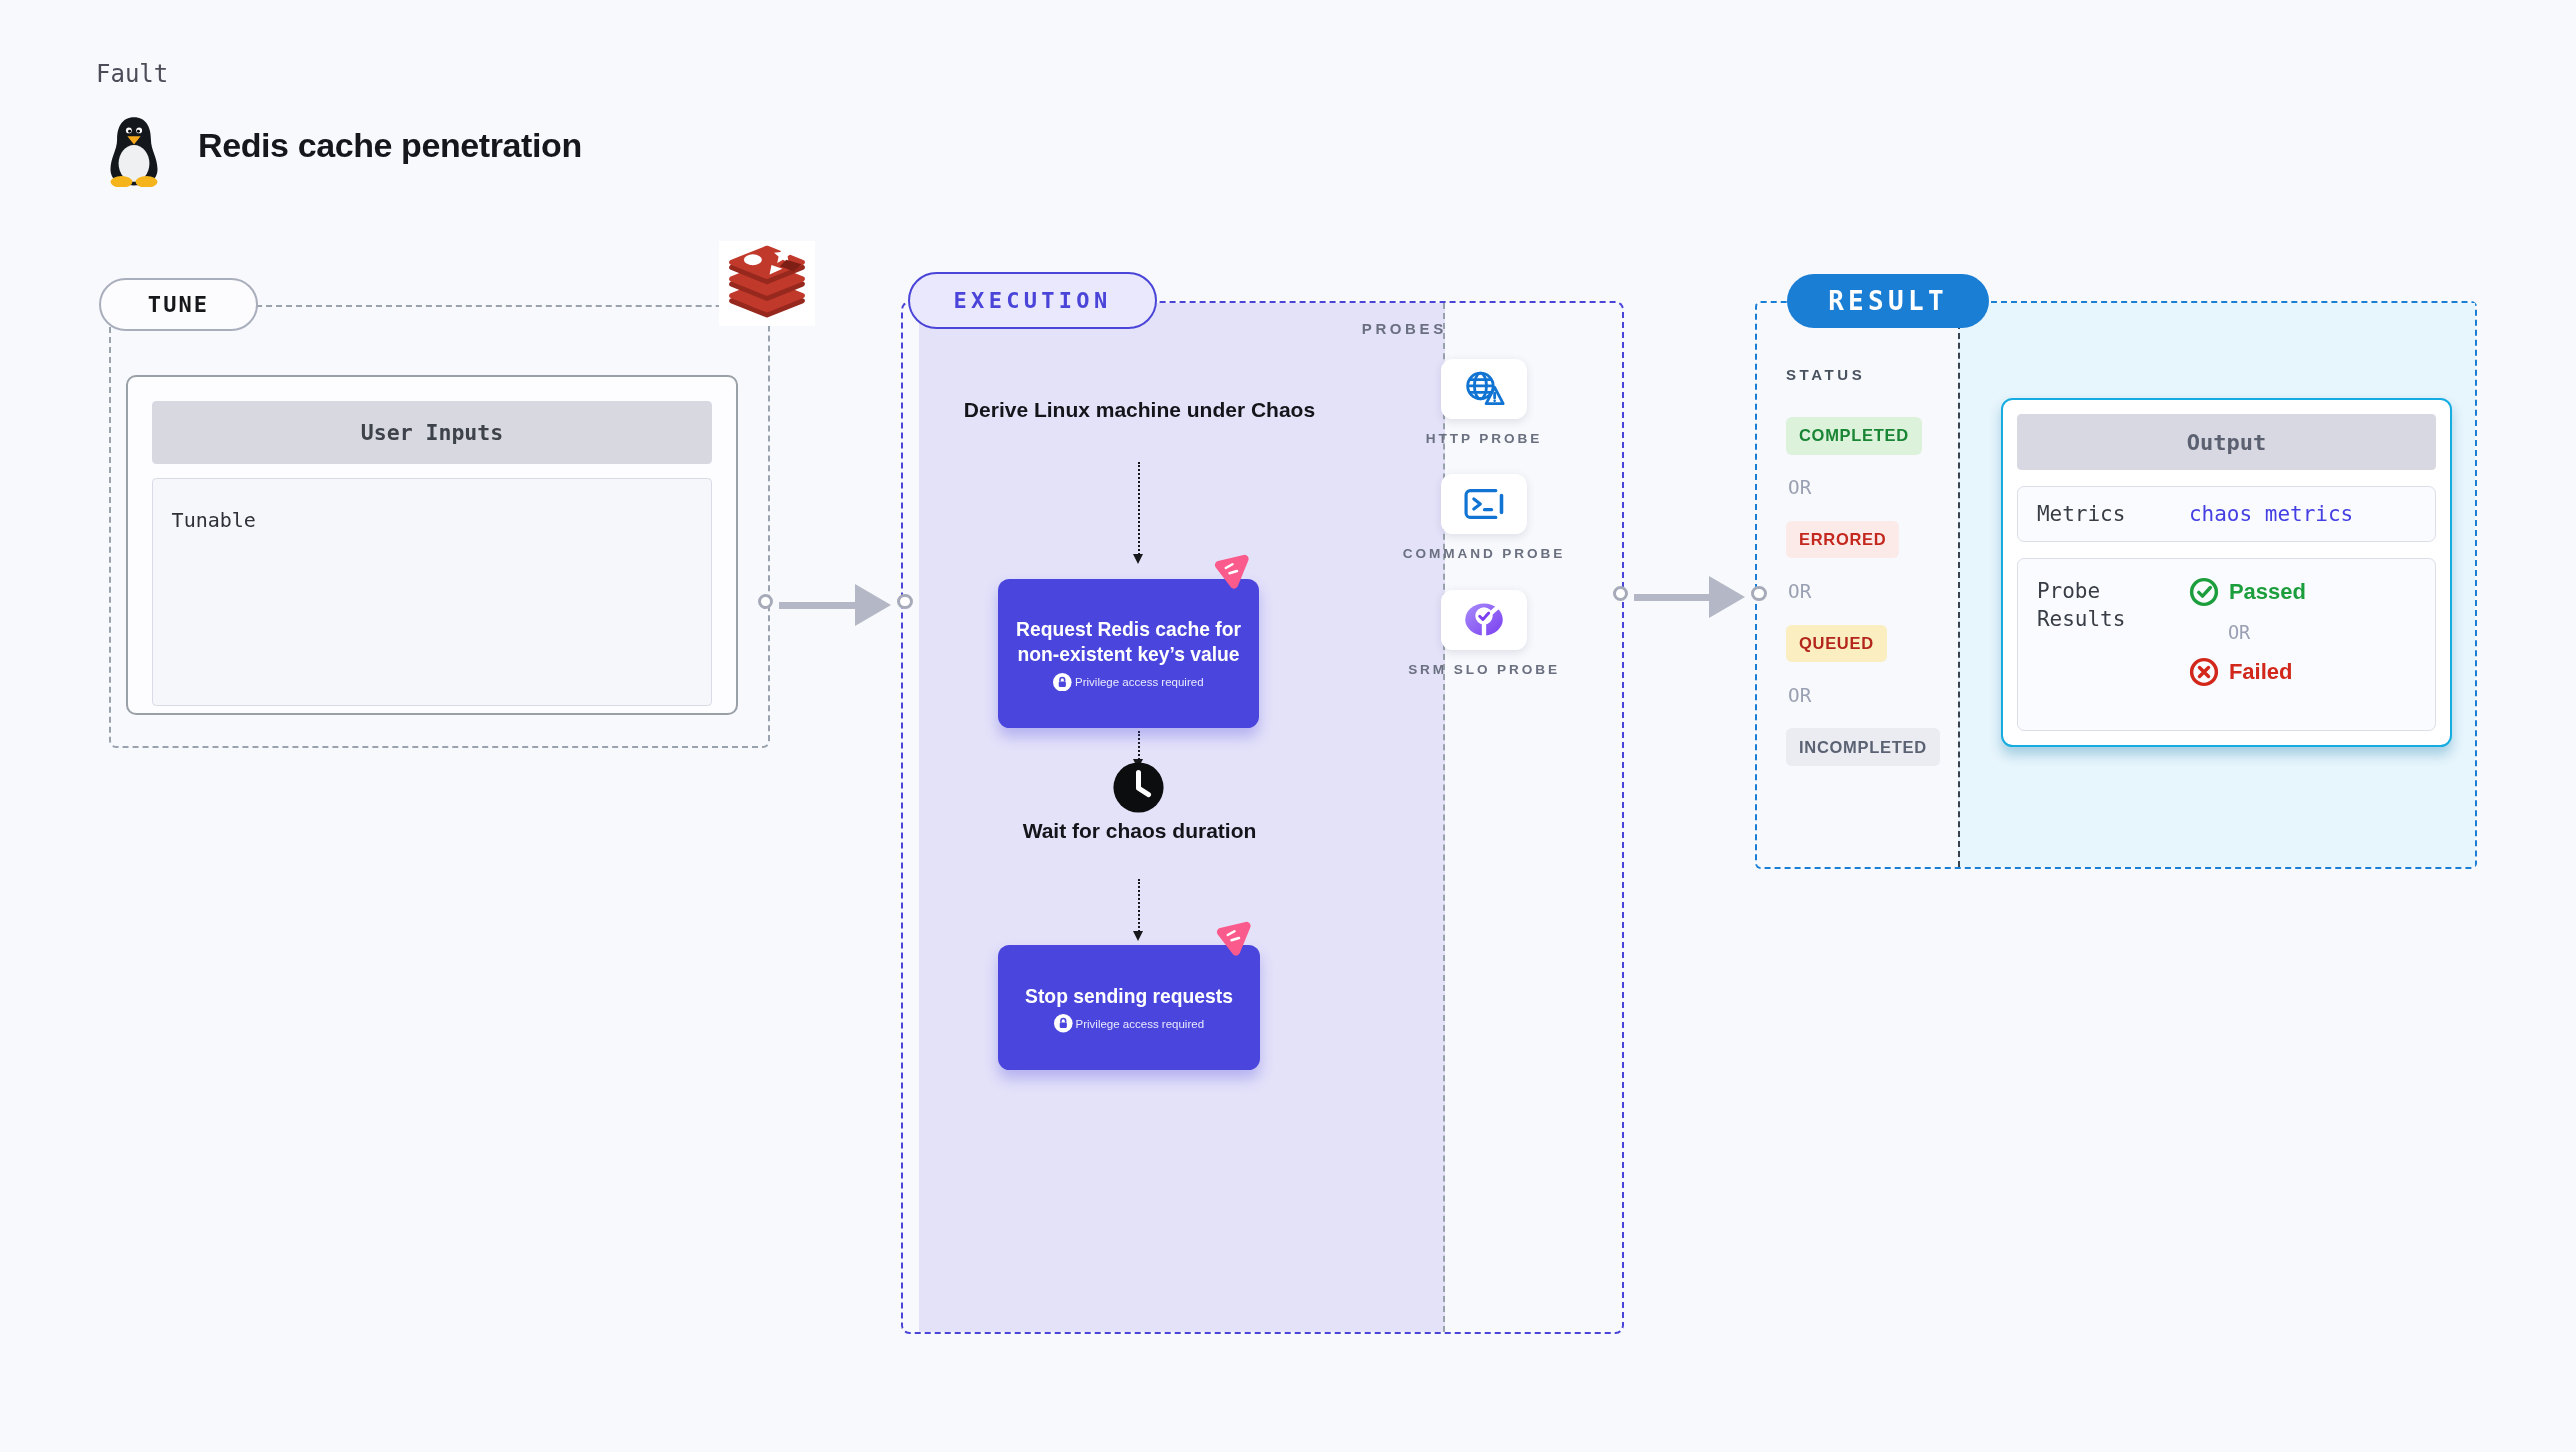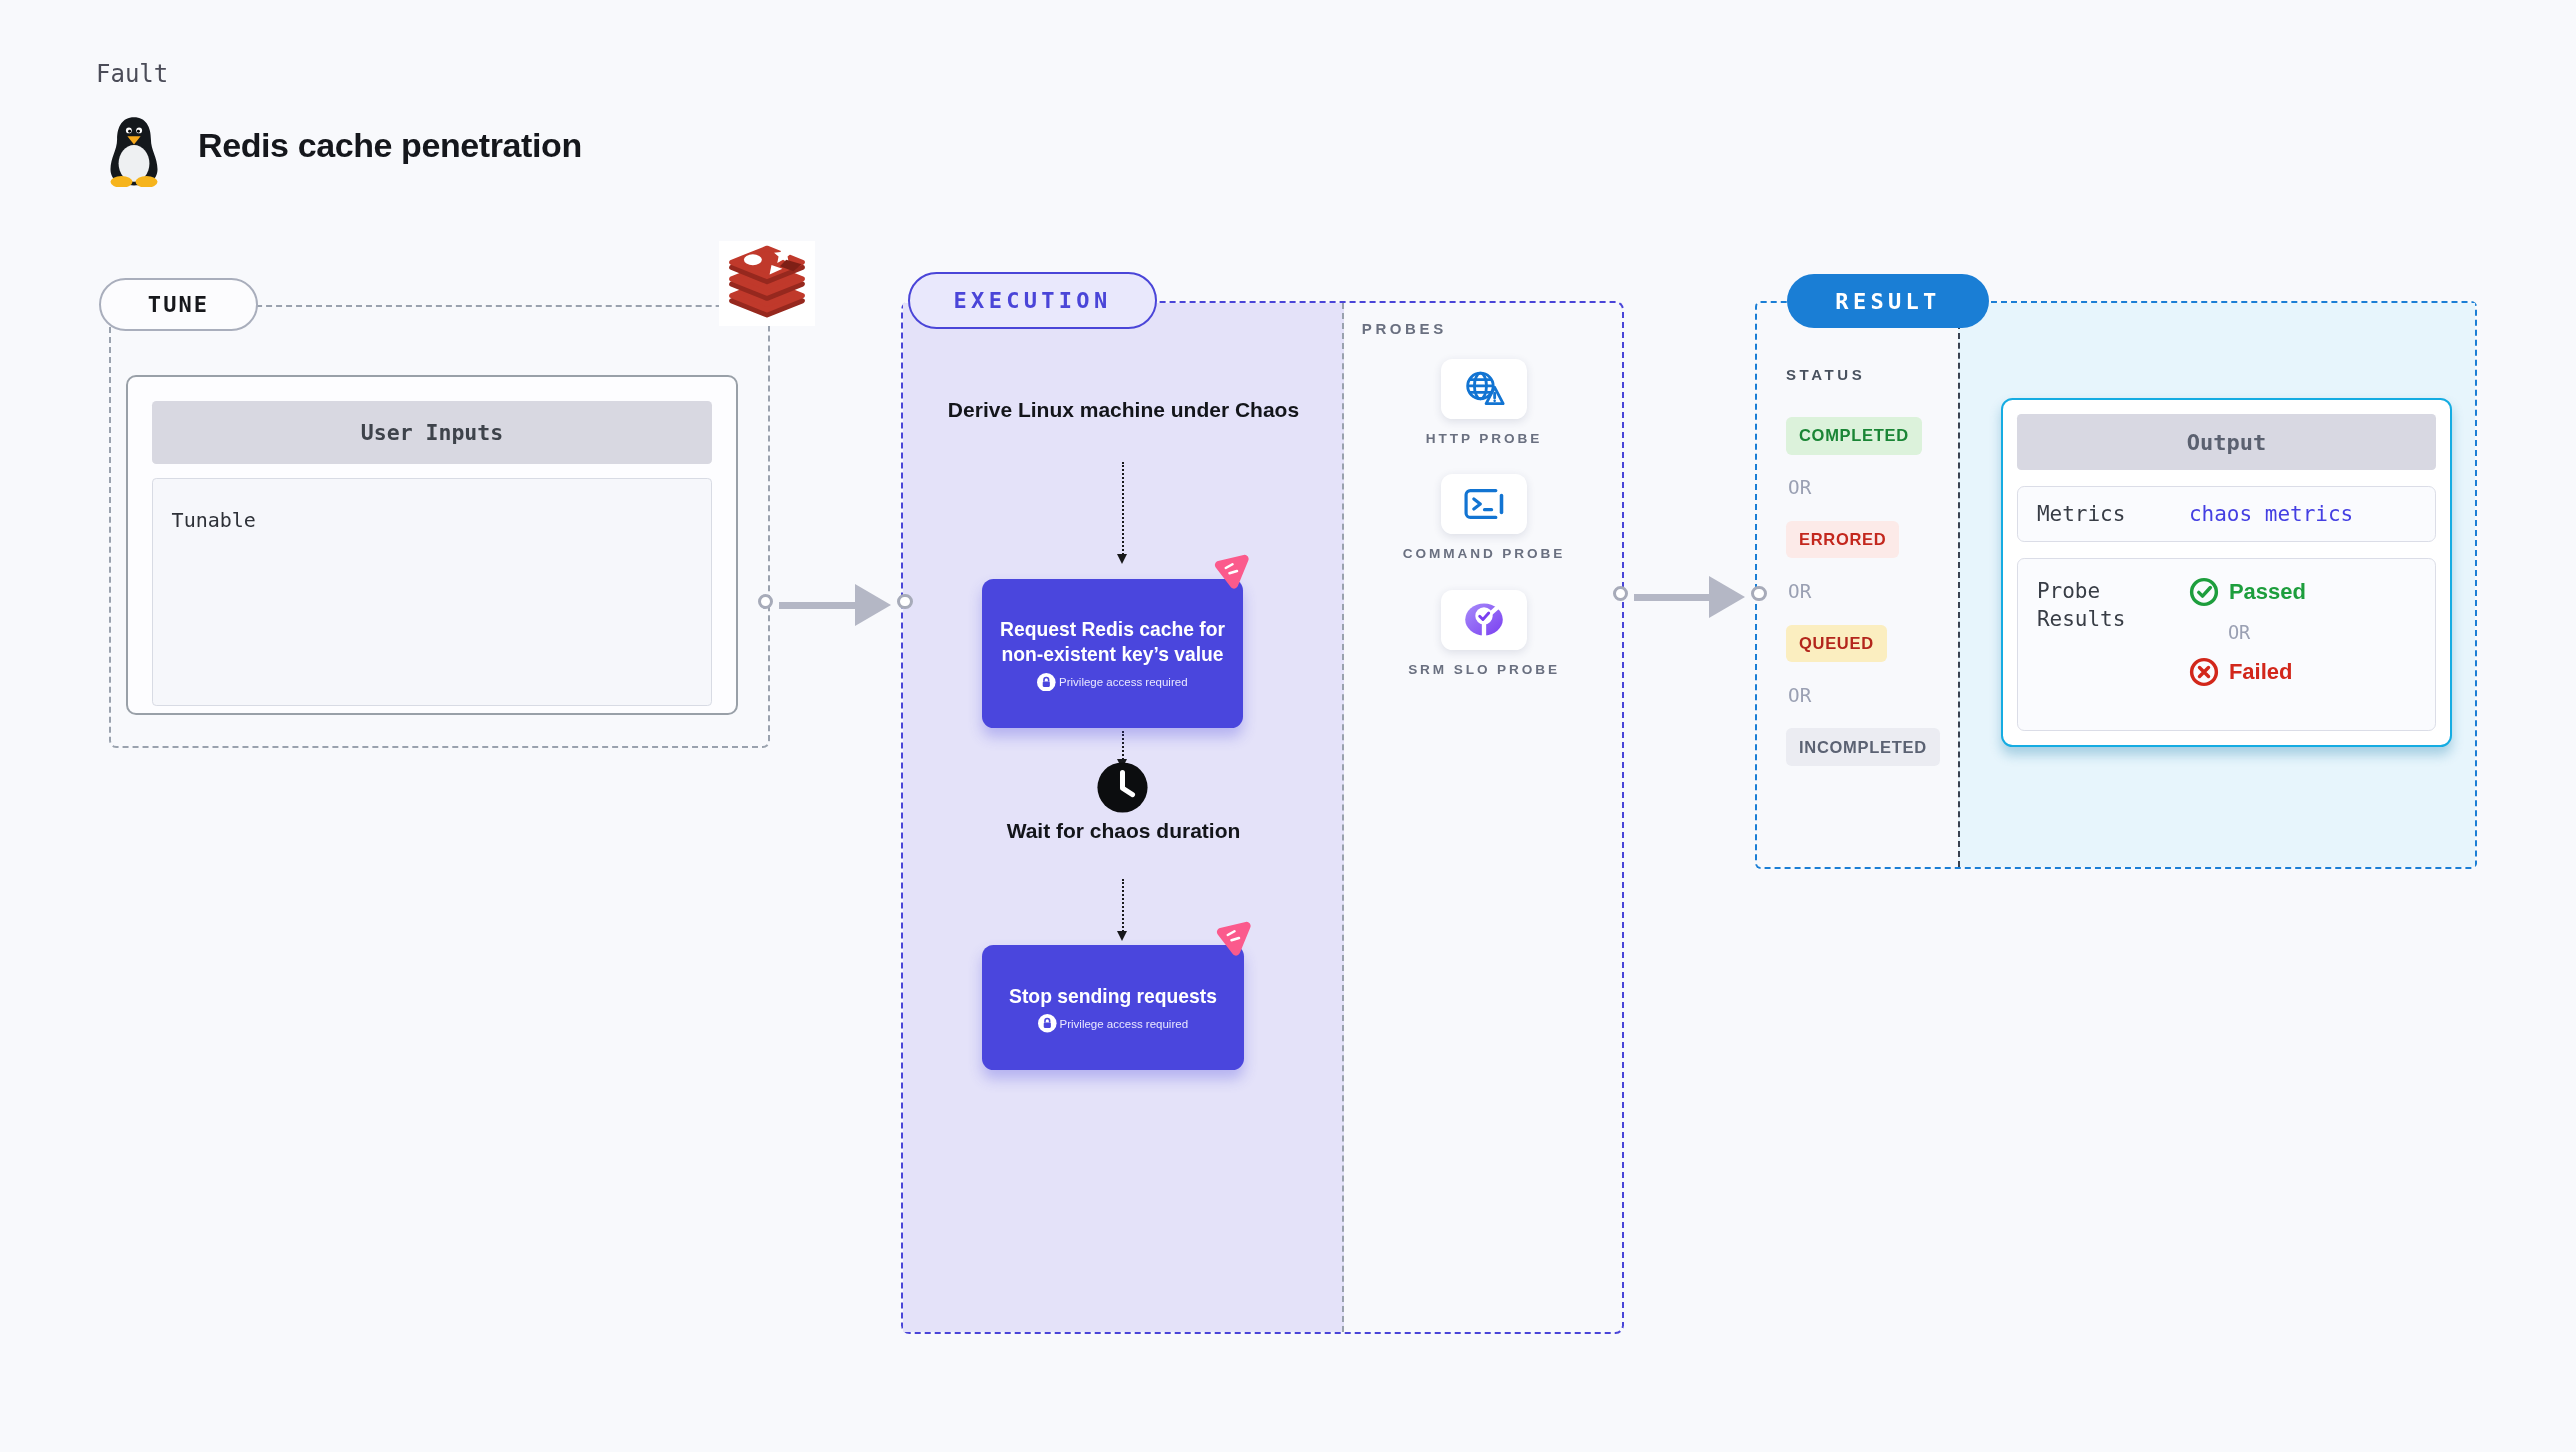--- a/index.html
+++ b/index.html
@@ -12,21 +12,21 @@
 
   
   .eyebrow{position:absolute;left:96px;top:60px;font:500 24px var(--mono);color:#4b4c58;}
   .tux{position:absolute;left:106px;top:115px;width:56px;height:72px;}
   .page-title{position:absolute;left:198px;top:126px;font:800 34px var(--sans);color:#15171c;letter-spacing:-0.4px;}
 
   
   .pill{position:absolute;display:flex;align-items:center;justify-content:center;border-radius:31.5px;font-family:var(--mono);font-weight:800;z-index:6;}
   .pill.tune{left:99px;top:278px;width:159px;height:53px;background:#fcfcfe;border:2.1px solid #a9aebc;color:#17181c;font-size:22px;letter-spacing:2.1px;}
   .pill.exec{left:908px;top:272px;width:249px;height:57px;background:#e9e8fc;border:2.9px solid #4a45d8;color:#4a45d8;font-size:22px;letter-spacing:4.3px;}
-  .pill.result{left:1787px;top:274px;width:202px;height:54px;background:#1a7ed5;border:none;color:#ffffff;font-size:22px;letter-spacing:4.3px;}
+  .pill.result{left:1787px;top:274px;width:202px;height:54px;background:#1a7ed5;border:none;color:#ffffff;font-size:26px;letter-spacing:4.3px;}
 
   
   .tune-box{position:absolute;left:109px;top:305px;width:661px;height:443px;border:2.1px dashed #9aa2ae;border-radius:7.2px;}
   .redis-wrap{position:absolute;left:719px;top:241px;width:96px;height:85px;background:#ffffff;display:flex;align-items:center;justify-content:center;z-index:5;}
   .ui-card{position:absolute;left:126px;top:375px;width:612px;height:340px;background:#fdfdff;border:2.9px solid #99a0a8;border-radius:10px;padding:24px;z-index:2;}
   .ui-card .head{height:63px;background:#d8d8e1;border-radius:4.3px;display:flex;align-items:center;justify-content:center;font:800 21.5px var(--mono);color:#3e434b;}
   .ui-card .body{margin-top:14.3px;height:228px;background:#f6f7fb;border:1.4px solid #d8dbe4;border-radius:4.3px;display:flex;padding:24px 18.6px;}
   .ui-card .col-l{width:166px;font:500 20px var(--mono);color:#2e3138;padding-top:4.3px;}
   .ui-card .col-r{flex:1;}
   .opt-tag{font:800 13px var(--sans);color:#8d93a0;letter-spacing:3.6px;margin-bottom:27px;}
@@ -37,21 +37,21 @@
   .h-arrow .line{position:absolute;left:10px;right:40px;top:9.3px;height:6.4px;background:#b4b7c5;}
   .h-arrow .head{position:absolute;right:10px;top:-9.3px;width:0;height:0;border-left:36px solid #b4b7c5;border-top:21.5px solid transparent;border-bottom:21.5px solid transparent;}
   .h-arrow .dot{position:absolute;width:15.8px;height:15.8px;border-radius:50%;background:#fff;border:3.6px solid #a7abb9;top:0.7px;}
   .h-arrow .dot.start{left:-11.5px;}
   .h-arrow .dot.end{right:-11.5px;}
   .h-arrow.a1{left:769px;top:593px;width:132px;}
   .h-arrow.a2{left:1624px;top:585px;width:131px;}
 
   
   .exec-box{position:absolute;left:901px;top:301px;width:723px;height:1033px;border:2.1px dashed #4a45d8;border-radius:8.6px;}
-  .exec-fill{position:absolute;left:0;top:0;bottom:0;width:441px;background:#e4e2f9;border-right:2.1px dashed #99a1ad;}
+  .exec-fill{position:absolute;left:16px;top:0;bottom:0;width:526px;background:#e4e2f9;border-right:2.1px dashed #99a1ad;}
   .node-text{position:absolute;left:0;width:441px;text-align:center;font:800 21px/27px var(--sans);color:#13151a;}
   .node-start{top:93px;}
   .node-wait{top:514px;}
   .dotted{position:absolute;left:219px;width:0;border-left:2.9px dotted #17181b;}
   .dotted::after{content:'';position:absolute;left:-7.2px;bottom:-8.6px;border-left:5.7px solid transparent;border-right:5.7px solid transparent;border-top:10px solid #17181b;}
   .d1{top:159px;height:93px;}
   .d2{top:428px;height:29px;}
   .d3{top:576px;height:53px;}
   .step-box{position:absolute;background:#4a46dd;border-radius:11.5px;box-shadow:0 8.6px 14.3px rgba(74,70,221,.30);color:#fff;display:flex;flex-direction:column;align-items:center;justify-content:center;padding:10px 14.3px 8.6px;z-index:3;}
   .step1{left:79px;top:276px;width:261px;height:149px;}

